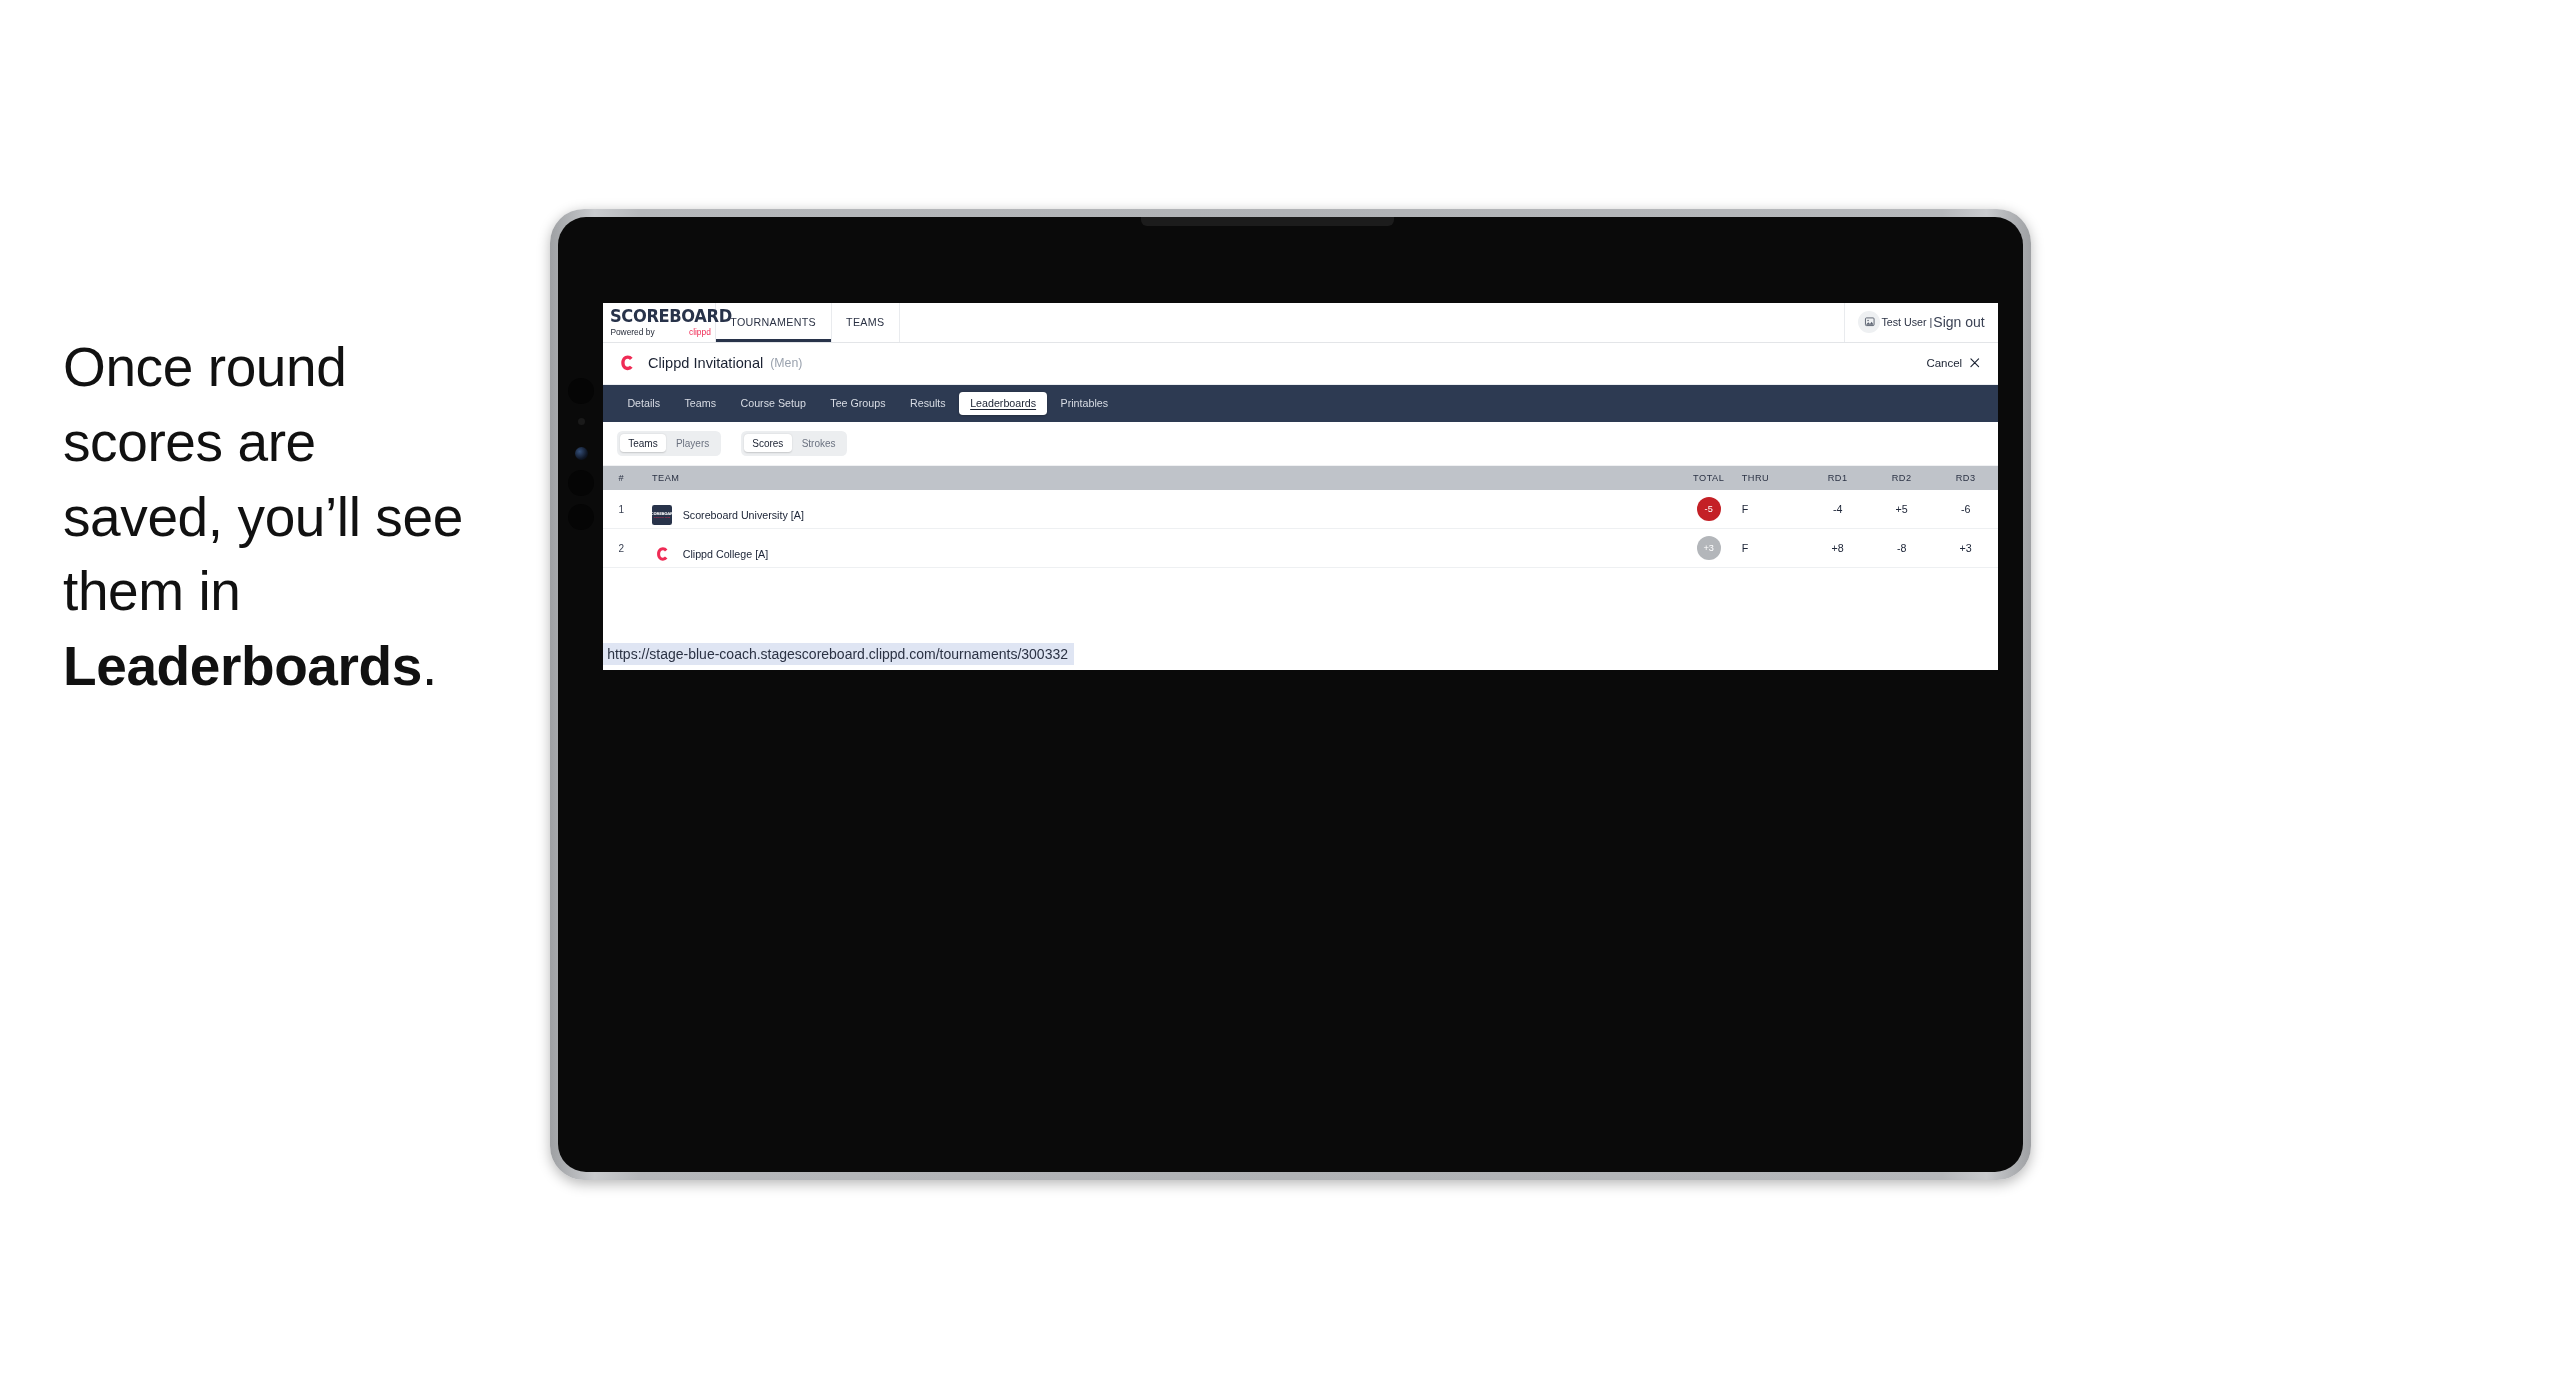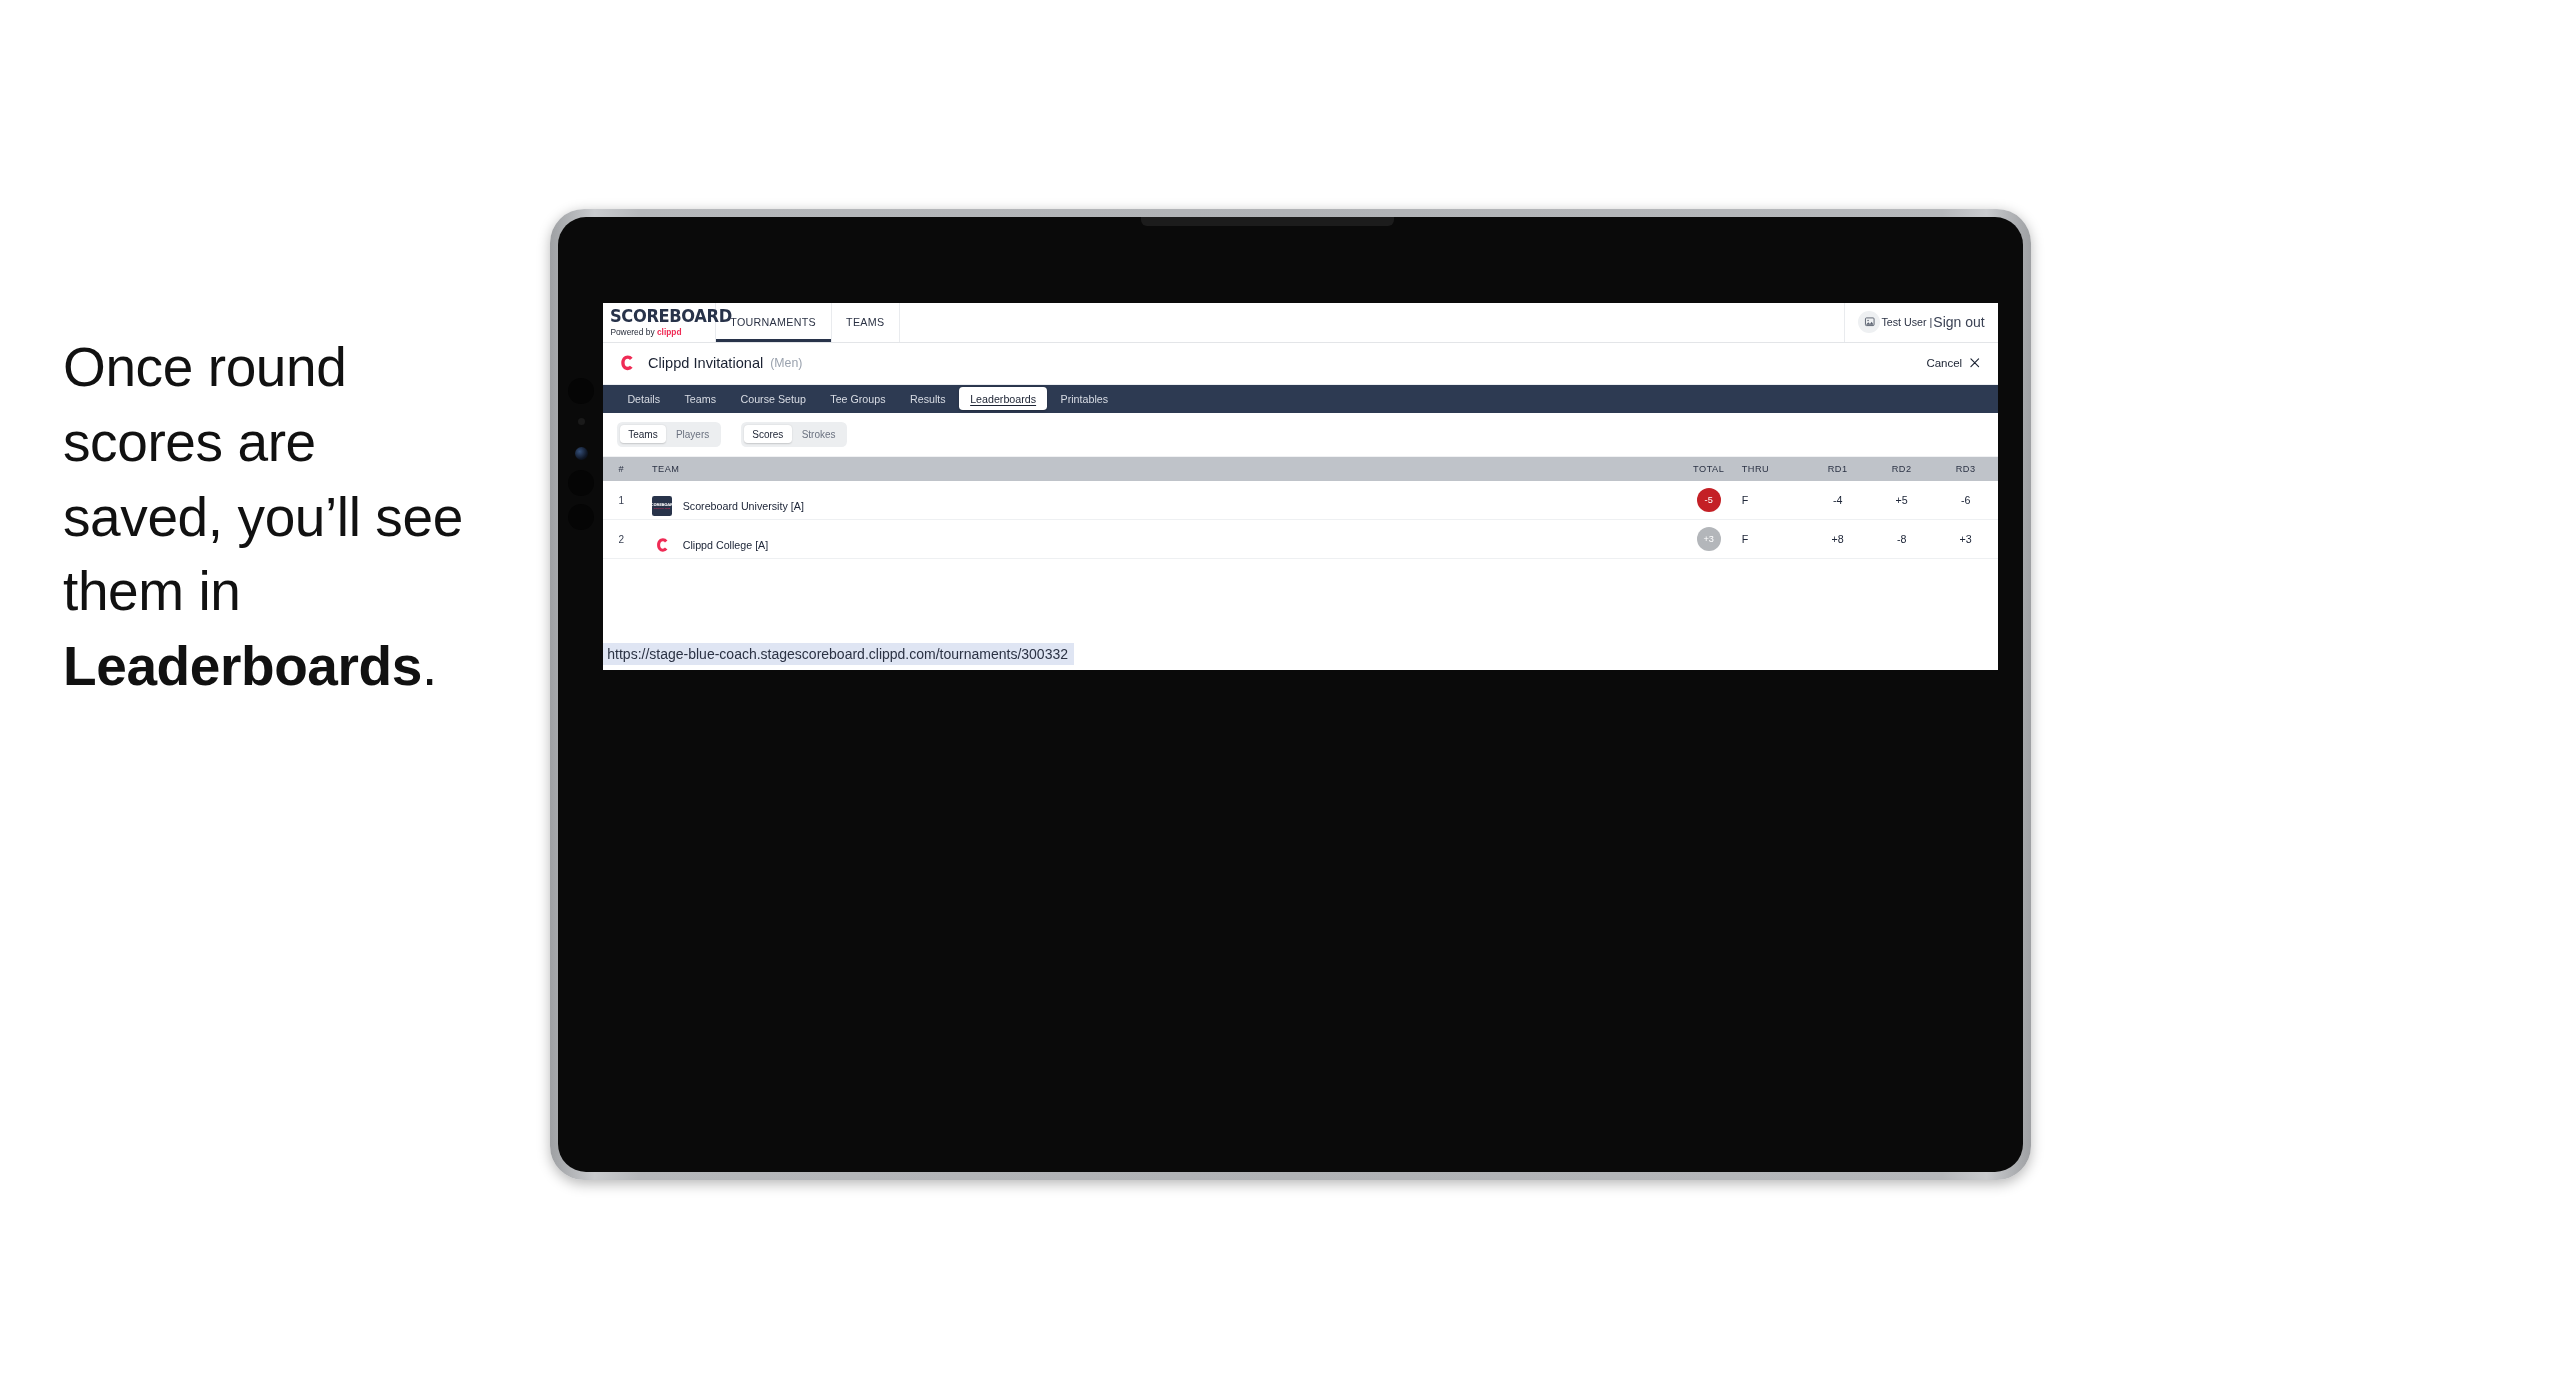--- a/index.html
+++ b/index.html
@@ -75,21 +75,21 @@
   }
   #brand-title{
     font-size:17.7px;font-weight:bold;color:#28334a;
     letter-spacing:-0.4px;line-height:1;
     font-family:"DejaVu Sans", sans-serif;
     transform:scaleX(0.92);transform-origin:left center;
   }
   #brand-sub{
     font-size:8.4px;color:#1f2533;margin-top:3.1px;line-height:1;
   }
-  #brand-sub .clippd{color:#ef2b55;font-weight:bold;}
+  #brand-sub .clippd{color:#ef2b55;font-weight:normal;margin-left:32px;}
   .topnav-item{
     display:flex;align-items:center;justify-content:center;
     padding:0 14.6px;
     font-size:10.7px;color:#2b3244;letter-spacing:0.3px;
     border-right:0.8px solid #e9ebee;
     box-sizing:border-box;
     position:relative;
     cursor:pointer;
   }
   .topnav-item.active::after{
@@ -116,21 +116,21 @@
   }
   #tourn-logo{width:17.7px;height:19px;display:flex;align-items:center;justify-content:center;}
   #tourn-title{font-size:14.6px;color:#1b2232;margin-left:12.3px;}
   #tourn-gender{font-size:12.3px;color:#9aa2ae;margin-left:7px;}
   #titlerow-spacer{flex:1;}
   #cancel-top{display:flex;align-items:center;gap:7px;cursor:pointer;}
   #cancel-top-label{font-size:11.5px;color:#1b2232;}
 
   
   #tabbar{
-    height:28px;background:#2d3a52;
+    height:37px;background:#2d3a52;
     display:flex;align-items:center;
     padding:0 14px;gap:3.1px;
   }
   .tab{
     font-size:10.7px;color:#d8dce4;
     padding:5.4px 10.7px;border-radius:3.8px;
     cursor:pointer;white-space:nowrap;
   }
   .tab.active{
     background:#ffffff;color:#1b2232;font-weight:normal;

